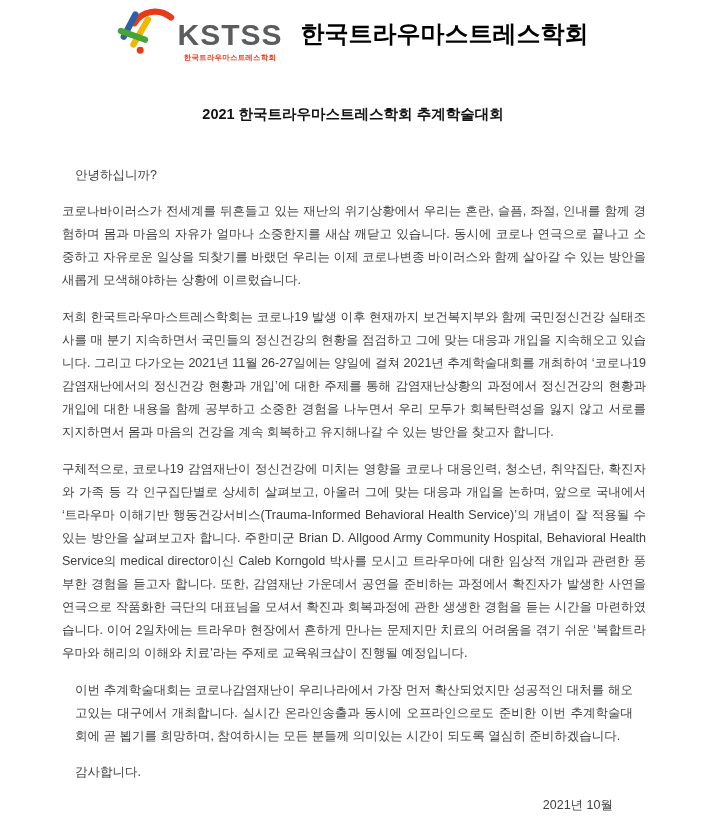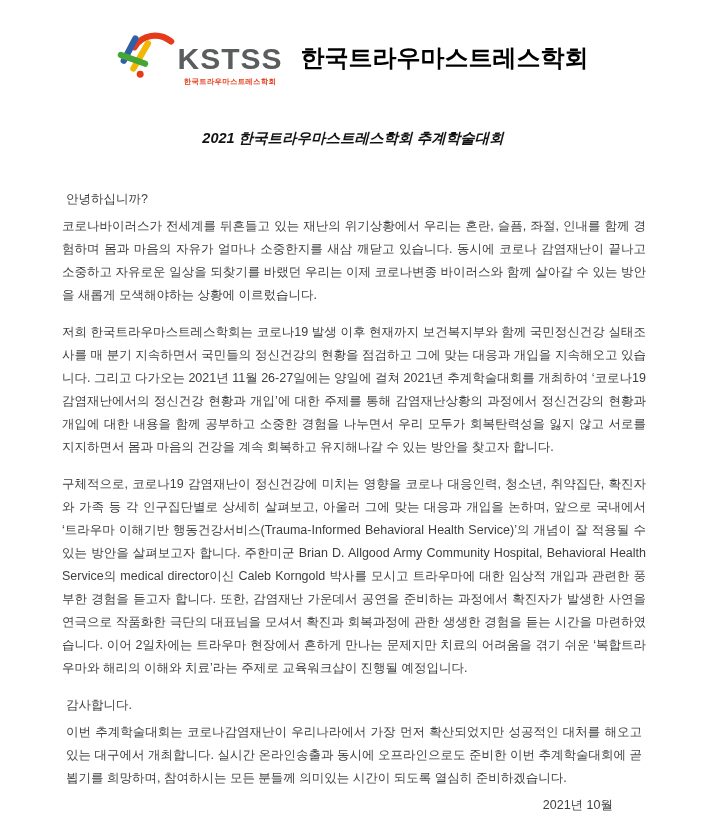--- a/index.html
+++ b/index.html
@@ -5,41 +5,41 @@
   * { margin:0; padding:0; box-sizing:border-box; }
   html,body { background:#ffffff; }
   .page {
     width:706px; height:826px; background:#ffffff; position:relative;
     font-family:"Liberation Sans","DejaVu Sans",sans-serif;
     overflow:hidden;
   }
   
   .header {
     display:flex; align-items:center; justify-content:center;
-    padding-top:28px; gap:12px;
+    padding-top:4px; gap:12px;
   }
   .logo-block { display:flex; align-items:flex-start; gap:2px; }
   .logo-mark { width:58px; height:52px; flex:0 0 auto; }
   .kstss-col { display:flex; flex-direction:column; align-items:center; margin-top:16px; }
   .kstss-word { font-size:30px; font-weight:bold; color:#5a5c5e; line-height:1; letter-spacing:1px; }
   .kstss-sub { font-size:7.4px; font-weight:bold; color:#e53b19; margin-top:3px; letter-spacing:0.3px; white-space:nowrap; }
   .org-title { font-size:24px; font-weight:bold; color:#000; margin-left:6px; white-space:nowrap; }
 
   
-  .title-block { text-align:center; margin-top:38px;font-style:italic; }
+  .title-block { text-align:center; margin-top:38px; }
   .title-line { font-size:14.5px; font-weight:bold; color:#121212; line-height:26px; white-space:nowrap; }
 
   
   .body-block {
     margin:37px 60px 0 62px;
     font-size:12.5px; line-height:23px; color:#3e3e3e;
     text-align:justify; word-break:break-all;
   }
   .para { margin:0 0 14px 0; }
-  .para.tight { margin:4px; }
+  .para.tight { margin:13px; }
 
   .date-line {
     margin-top:7px; padding-right:93px;
     text-align:right; font-size:12.5px; color:#3e3e3e;
   }
 </style>
 </head>
 <body>
 
 <div class="page">
@@ -65,22 +65,22 @@
     </div>
     <div class="org-title">한국트라우마스트레스학회</div>
   </div>
 
   <div class="title-block">
     <div class="title-line">2021 한국트라우마스트레스학회 추계학술대회</div>
   </div>
 
   <div class="body-block">
     <p class="para tight">안녕하십니까?</p>
-    <p class="para">코로나바이러스가 전세계를 뒤흔들고 있는 재난의 위기상황에서 우리는 혼란, 슬픔, 좌절, 인내를 함께 경험하며 몸과 마음의 자유가 얼마나 소중한지를 새삼 깨닫고 있습니다. 동시에 코로나 감염재난이 끝나고 소중하고 자유로운 일상을 되찾기를 바랬던 우리는 이제 코로나변종 바이러스와 함께 살아갈 수 있는 방안을 새롭게 모색해야하는 상황에 이르렀습니다.</p>
+    <p class="para">코로나바이러스가 전세계를 뒤흔들고 있는 재난의 위기상황에서 우리는 혼란, 슬픔, 좌절, 인내를 함께 경험하며 몸과 마음의 자유가 얼마나 소중한지를 새삼 깨닫고 있습니다. 동시에 코로나 연극으로 끝나고 소중하고 자유로운 일상을 되찾기를 바랬던 우리는 이제 코로나변종 바이러스와 함께 살아갈 수 있는 방안을 새롭게 모색해야하는 상황에 이르렀습니다.</p>
     <p class="para">저희 한국트라우마스트레스학회는 코로나19 발생 이후 현재까지 보건복지부와 함께 국민정신건강 실태조사를 매 분기 지속하면서 국민들의 정신건강의 현황을 점검하고 그에 맞는 대응과 개입을 지속해오고 있습니다. 그리고 다가오는 2021년 11월 26-27일에는 양일에 걸쳐 2021년 추계학술대회를 개최하여 ‘코로나19 감염재난에서의 정신건강 현황과 개입’에 대한 주제를 통해 감염재난상황의 과정에서 정신건강의 현황과 개입에 대한 내용을 함께 공부하고 소중한 경험을 나누면서 우리 모두가 회복탄력성을 잃지 않고 서로를 지지하면서 몸과 마음의 건강을 계속 회복하고 유지해나갈 수 있는 방안을 찾고자 합니다.</p>
     <p class="para">구체적으로, 코로나19 감염재난이 정신건강에 미치는 영향을 코로나 대응인력, 청소년, 취약집단, 확진자와 가족 등 각 인구집단별로 상세히 살펴보고, 아울러 그에 맞는 대응과 개입을 논하며, 앞으로 국내에서 ‘트라우마 이해기반 행동건강서비스(Trauma-Informed Behavioral Health Service)’의 개념이 잘 적용될 수 있는 방안을 살펴보고자 합니다. 주한미군 Brian D. Allgood Army Community Hospital, Behavioral Health Service의 medical director이신 Caleb Korngold 박사를 모시고 트라우마에 대한 임상적 개입과 관련한 풍부한 경험을 듣고자 합니다. 또한, 감염재난 가운데서 공연을 준비하는 과정에서 확진자가 발생한 사연을 연극으로 작품화한 극단의 대표님을 모셔서 확진과 회복과정에 관한 생생한 경험을 듣는 시간을 마련하였습니다. 이어 2일차에는 트라우마 현장에서 흔하게 만나는 문제지만 치료의 어려움을 겪기 쉬운 ‘복합트라우마와 해리의 이해와 치료’라는 주제로 교육워크샵이 진행될 예정입니다.</p>
+    <p class="para tight">이번 추계학술대회는 코로나감염재난이 우리나라에서 가장 먼저 확산되었지만 성공적인 대처를 해오고있는 대구에서 개최합니다. 실시간 온라인송출과 동시에 오프라인으로도 준비한 이번 추계학술대회에 곧 뵙기를 희망하며, 참여하시는 모든 분들께 의미있는 시간이 되도록 열심히 준비하겠습니다.</p>
     <p class="para tight">감사합니다.</p>
-    <p class="para tight">이번 추계학술대회는 코로나감염재난이 우리나라에서 가장 먼저 확산되었지만 성공적인 대처를 해오고있는 대구에서 개최합니다. 실시간 온라인송출과 동시에 오프라인으로도 준비한 이번 추계학술대회에 곧 뵙기를 희망하며, 참여하시는 모든 분들께 의미있는 시간이 되도록 열심히 준비하겠습니다.</p>
   </div>
 
   <div class="date-line">2021년 10월</div>
 
 </div>
 
 </body></html>

